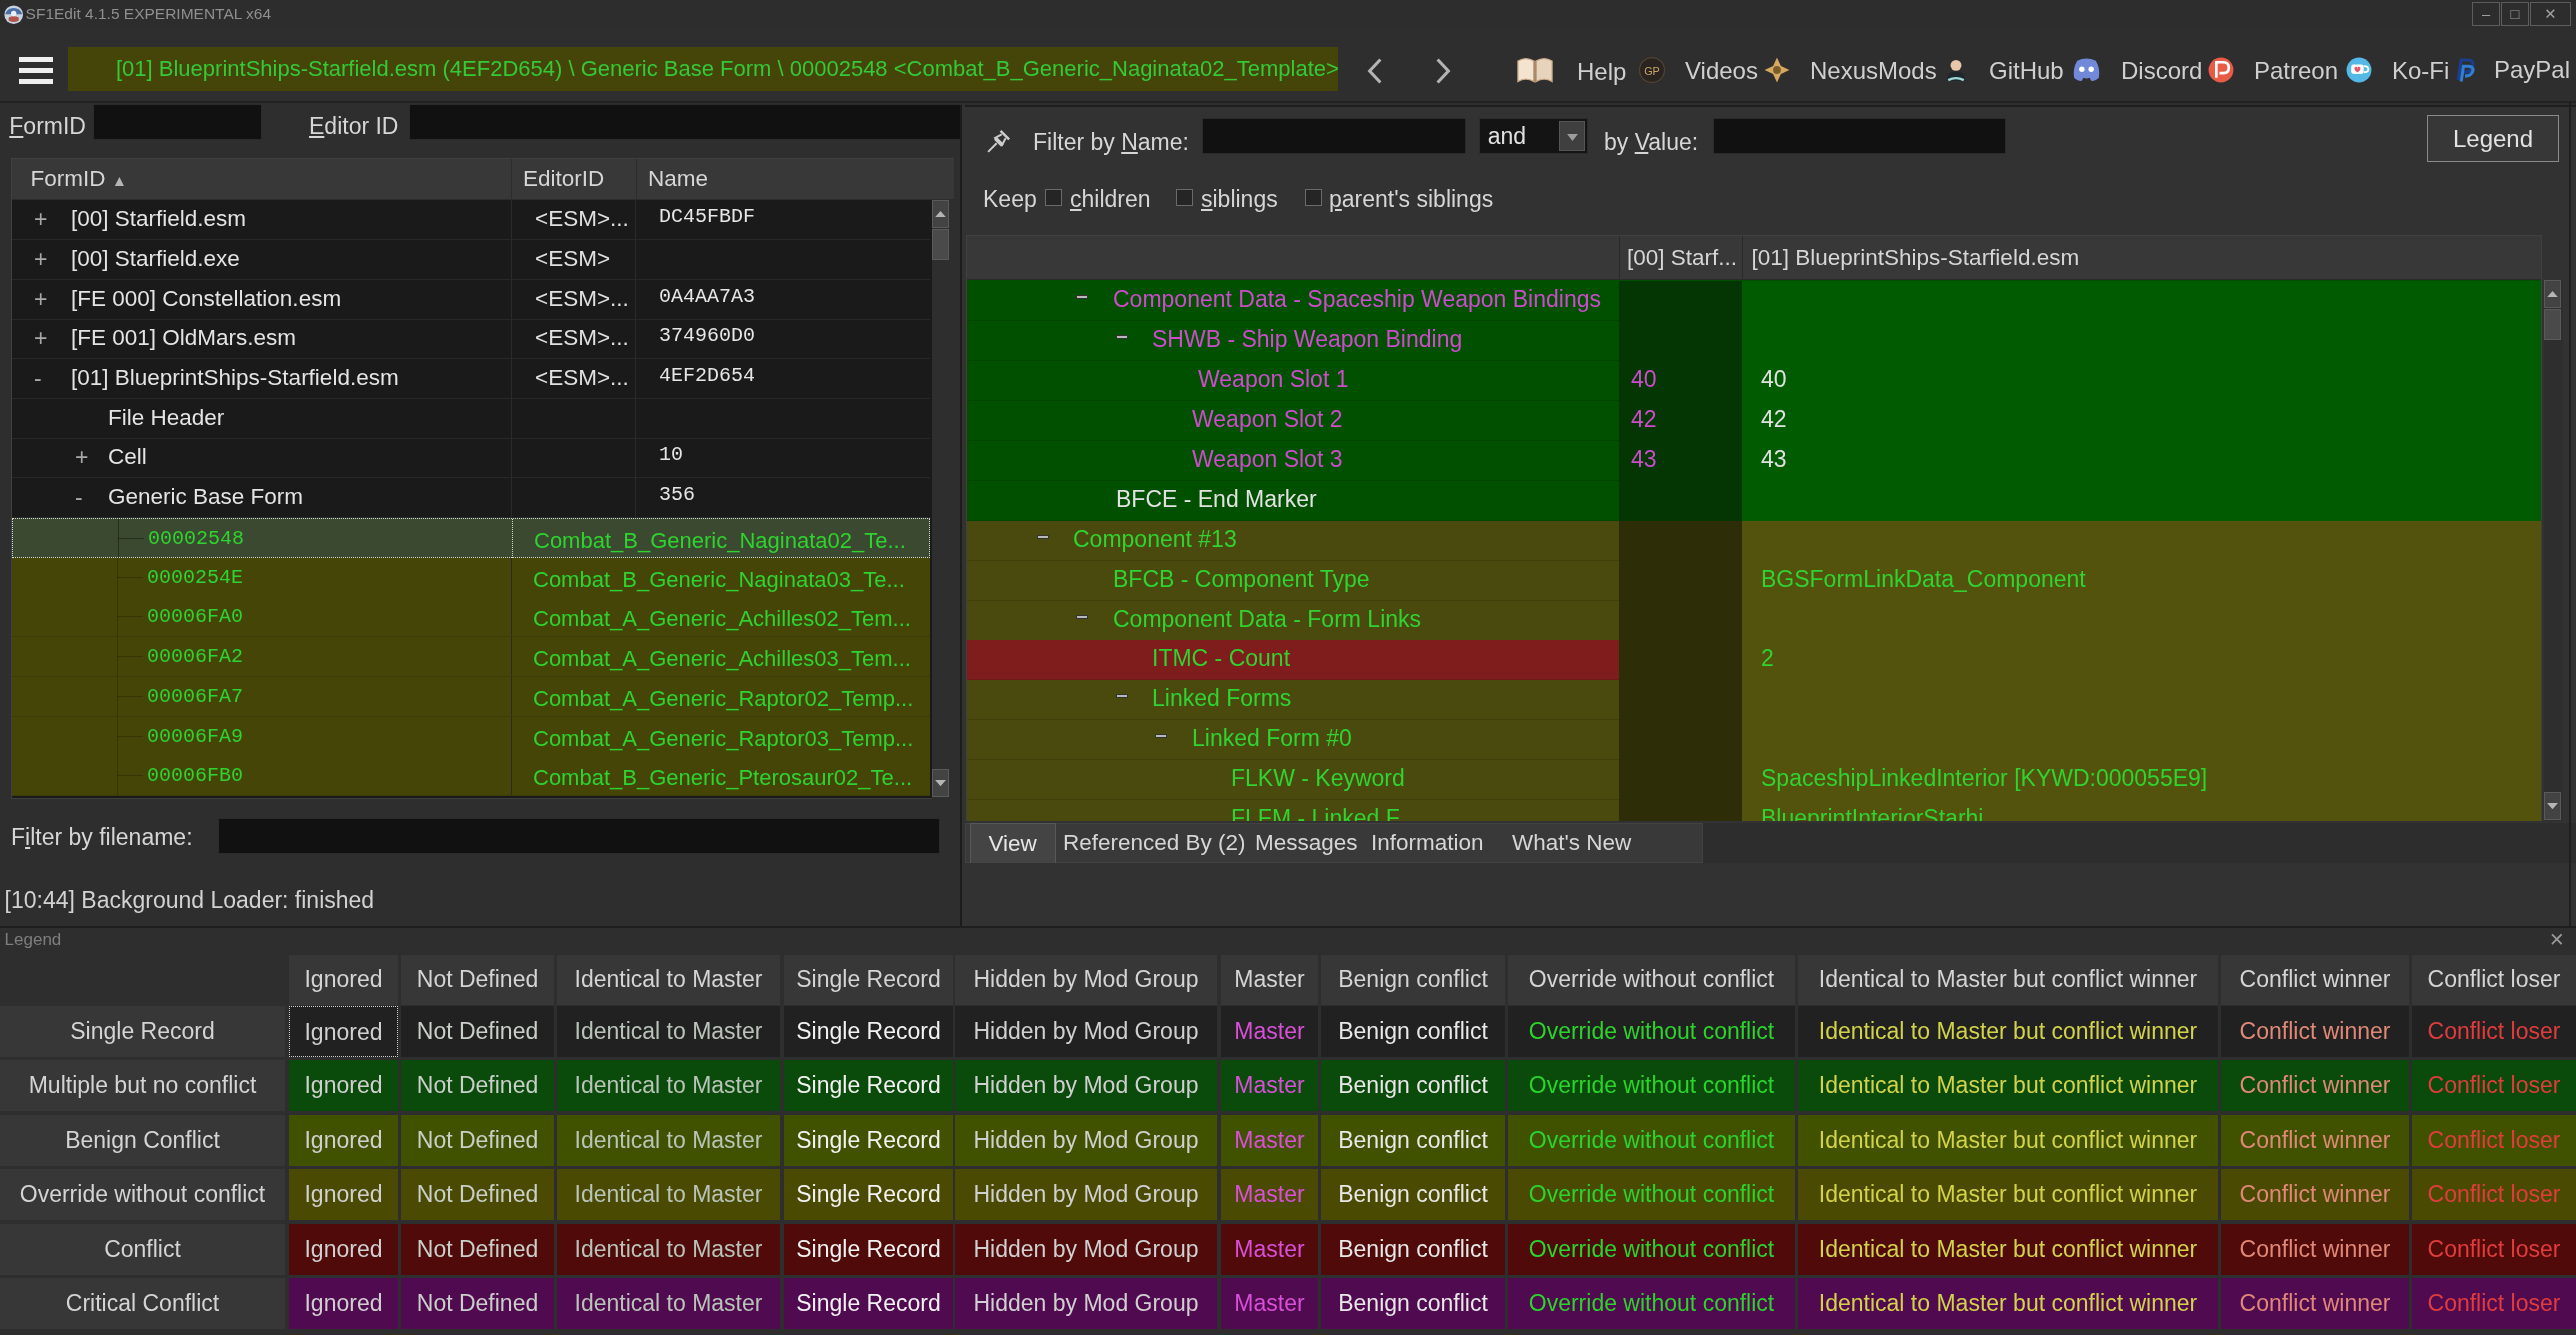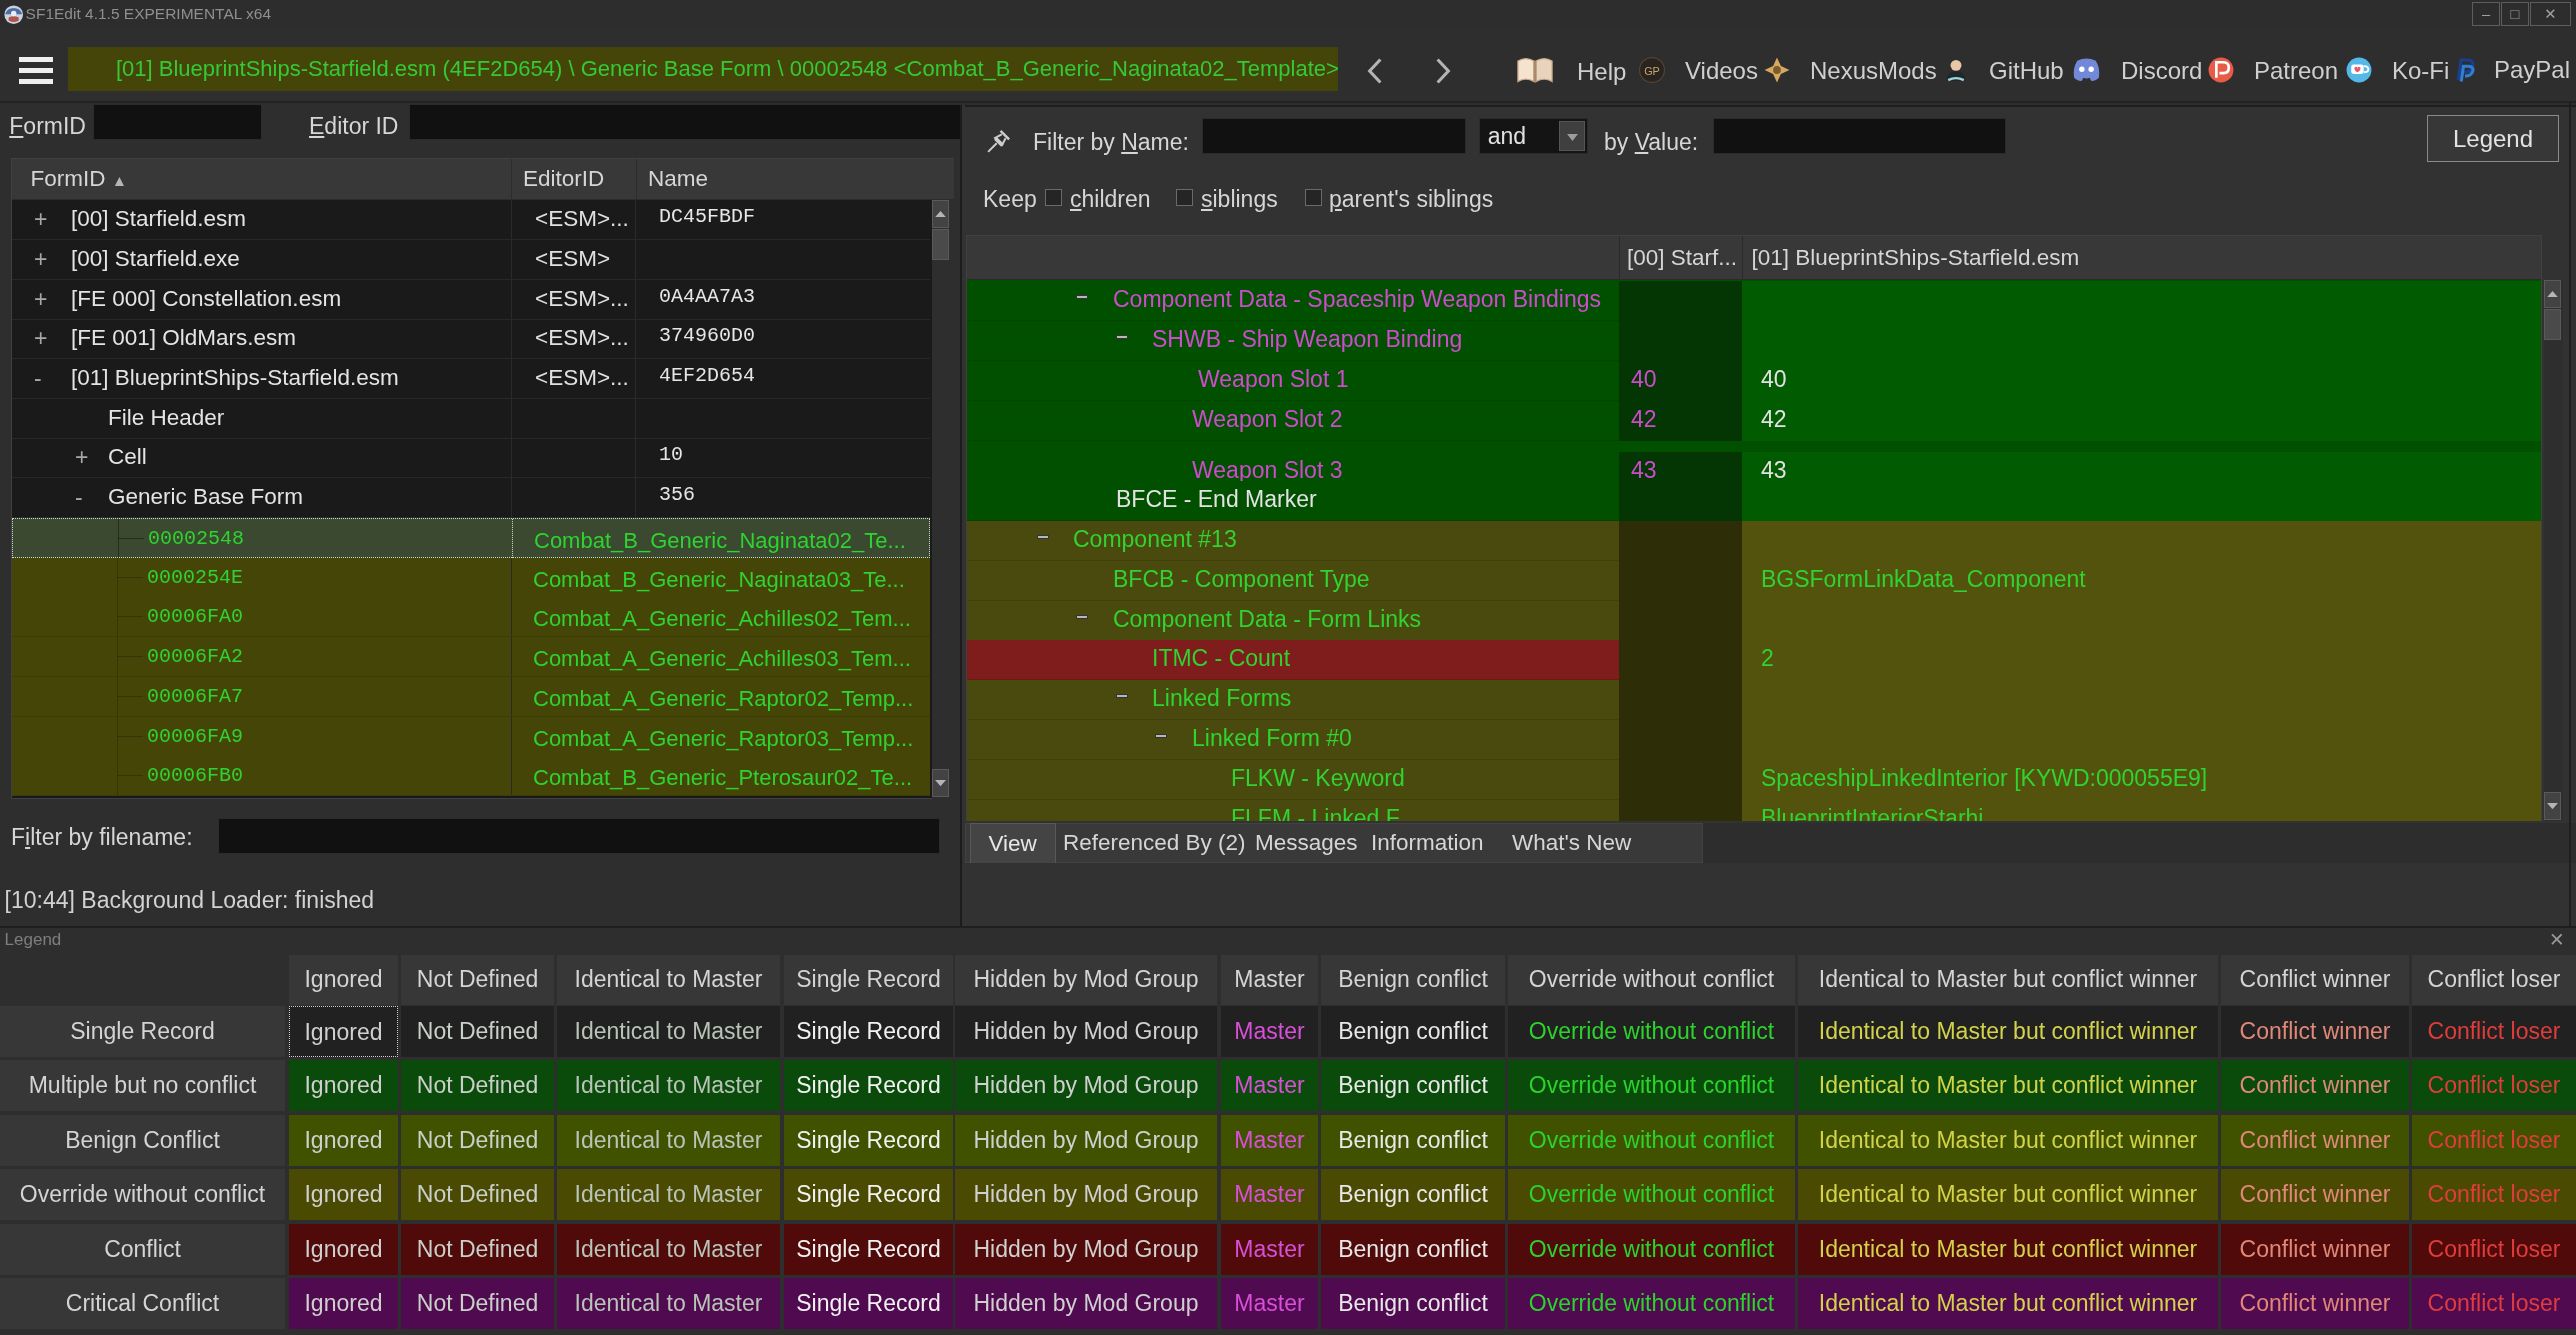--- a/index.html
+++ b/index.html
@@ -359,21 +359,21 @@
           <span class="v0 grn">40</span>
           <span class="v1 grn2">40</span>
         </div>
         <div class="rrow" style="top:165px;background:#005000;">
           <span class="col0g"></span>
           <span class="col1g"></span>
           <span class="nm grn" style="left:225px;">Weapon Slot 2</span>
           <span class="v0 grn">42</span>
           <span class="v1 grn2">42</span>
         </div>
-        <div class="rrow" style="top:216px;background:#005000;padding-left:28px;">
+        <div class="rrow" style="top:205px;background:#005000;padding-left:28px;">
           <span class="col0g"></span>
           <span class="col1g"></span>
           <span class="nm grn" style="left:225px;">Weapon Slot 3</span>
           <span class="v0 grn">43</span>
           <span class="v1 grn2">43</span>
         </div>
         <div class="rrow" style="top:245px;background:#005000;">
           <span class="col0g"></span>
           <span class="col1g"></span>
           <span class="nm grn2" style="left:149px;">BFCE - End Marker</span>

